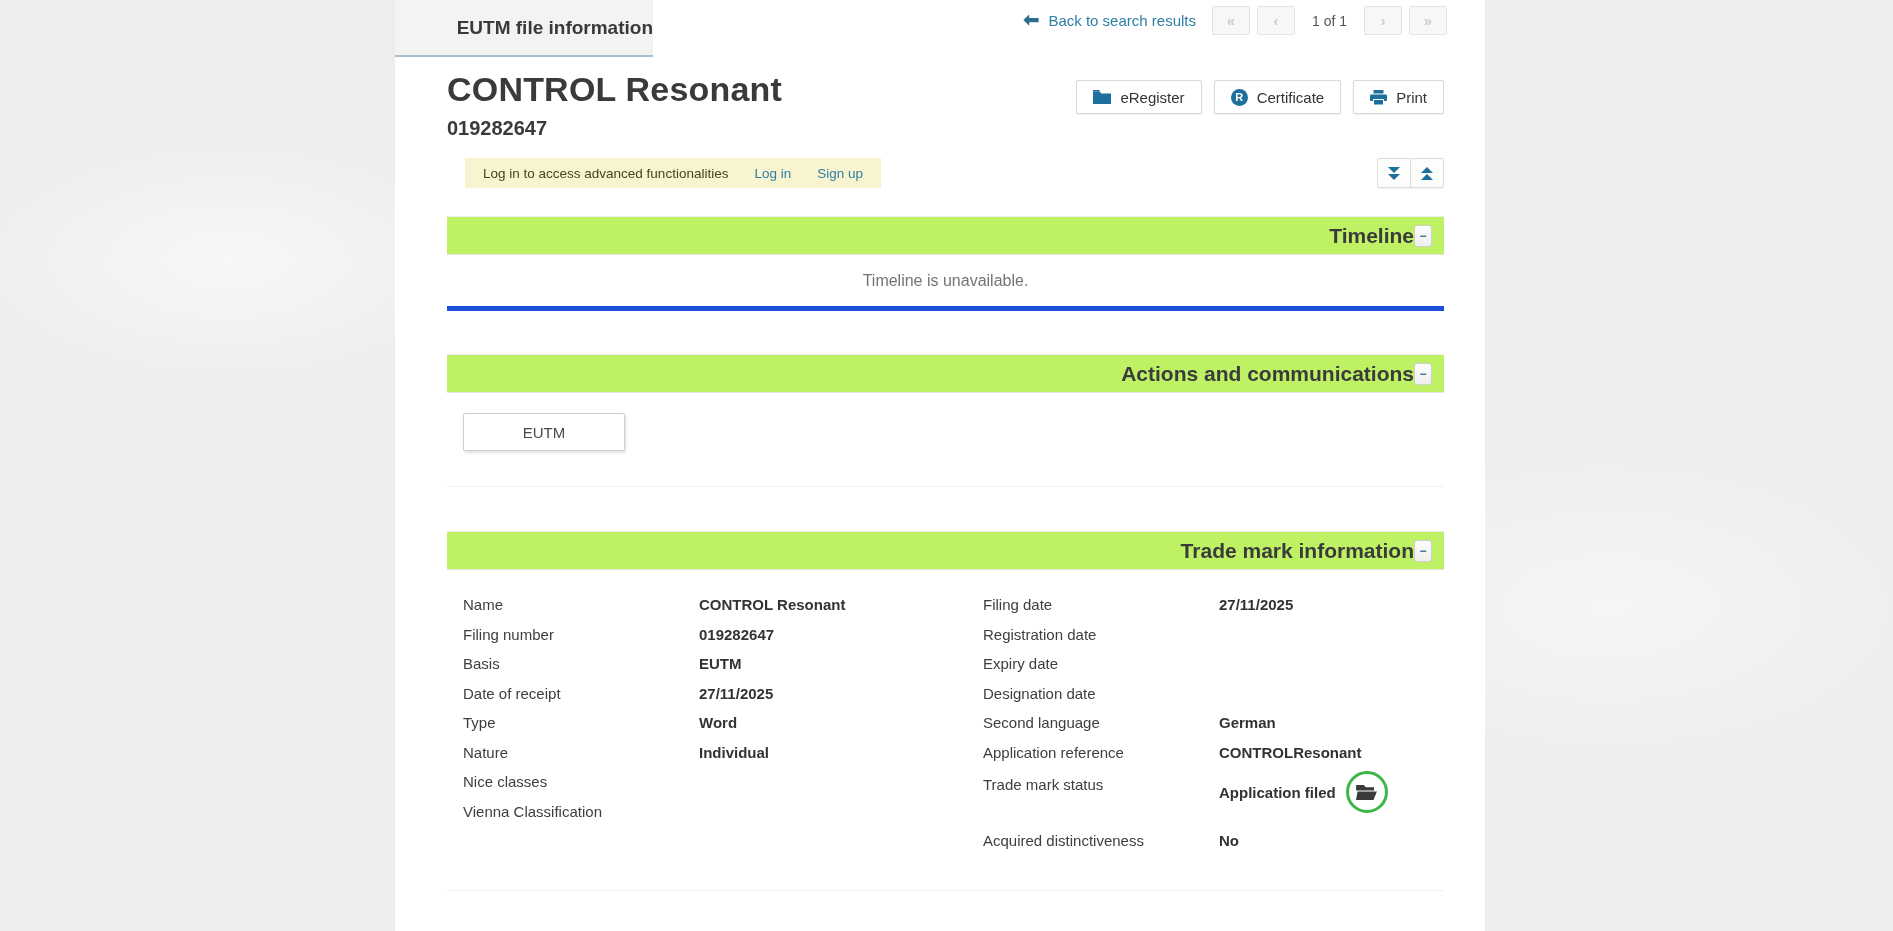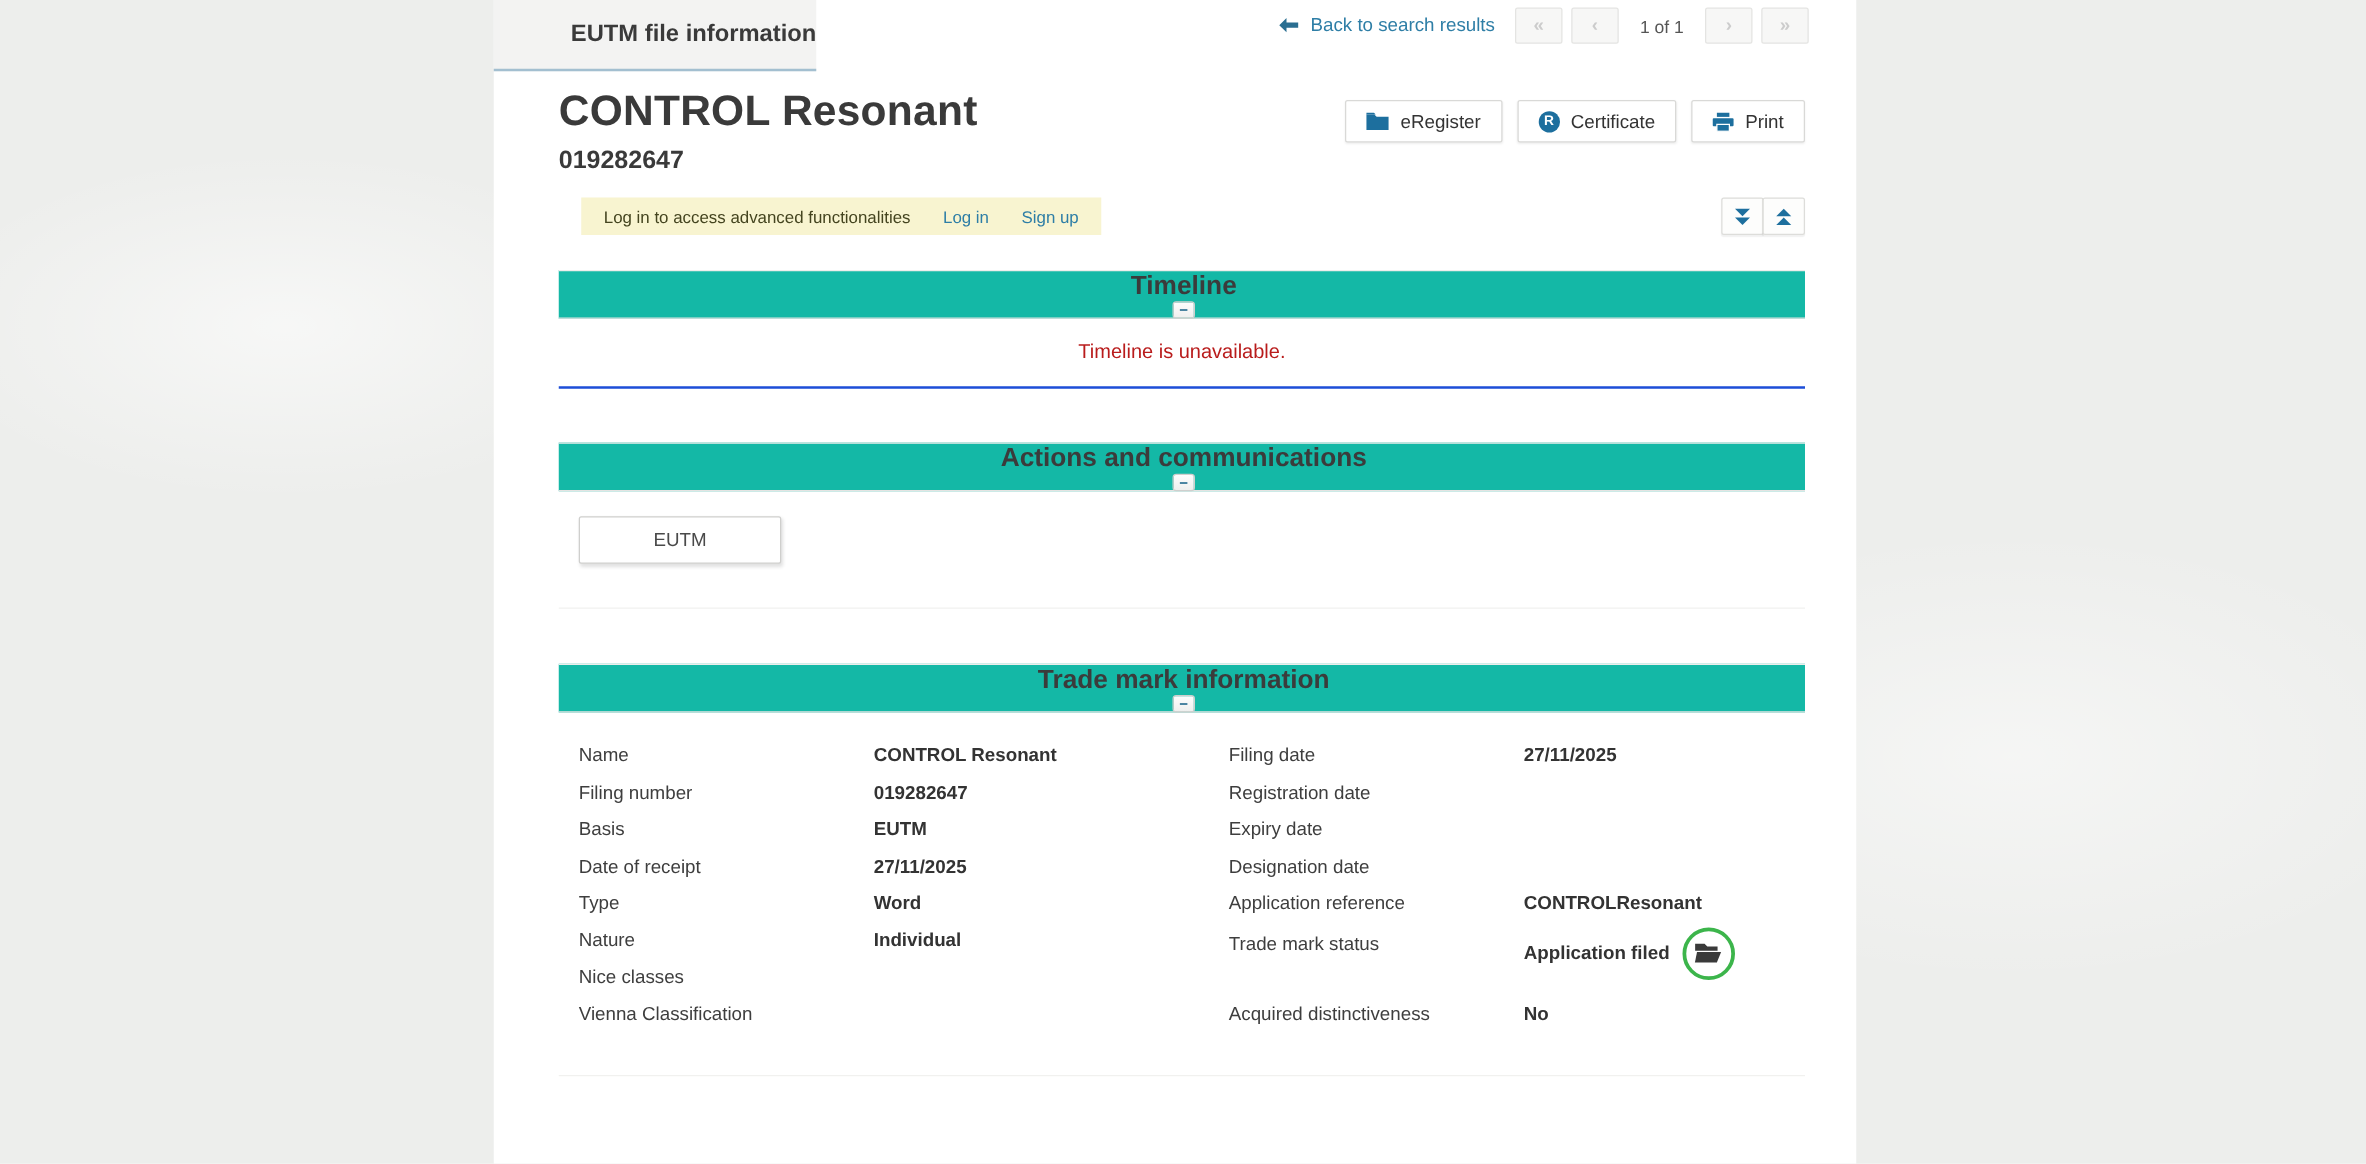--- a/index.html
+++ b/index.html
@@ -75,33 +75,33 @@
     box-shadow: 0 1px 1px rgba(0,0,0,.06);
     display: flex; flex-direction: column; align-items: center; justify-content: center; gap: 2px; cursor: pointer;
   }
   .toggle-btn + .toggle-btn { margin-left: -1px; }
   .tri-down { width: 0; height: 0; border-left: 6px solid transparent; border-right: 6px solid transparent; border-top: 6px solid #1d6f9e; }
   .tri-up   { width: 0; height: 0; border-left: 6px solid transparent; border-right: 6px solid transparent; border-bottom: 6px solid #1d6f9e; }
 
   
   .sections { position: absolute; top: 216px; left: 52px; width: 997px; }
   .section-header {
-    height: 39px; background: #14b8a6; border-top: 1px solid #ededeb; border-bottom: 1px solid #e4e4e2;
-    display: flex; align-items: center; justify-content: flex-start; padding: 0 12px 0 15px; flex-direction: column;
+    height: 39px; background: #bef264; border-top: 1px solid #ededeb; border-bottom: 1px solid #e4e4e2;
+    display: flex; align-items: center; justify-content: flex-end; padding: 0 12px 0 15px;
   }
   .section-title { font-size: 21px; font-weight: 600; color: #3b3b3b; }
   .mini-toggle {
     width: 18px; height: 22px; background: linear-gradient(#fdfdfd, #efefee);
     border: 1px solid #cfcfcd; border-radius: 3px; cursor: pointer;
     display: flex; align-items: center; justify-content: center;
     font-size: 12px; font-weight: bold; color: #2a6e91; line-height: 1;
   }
   .sec-timeline .section-body {
     height: 56px; display: flex; align-items: center; justify-content: center;
-    font-size: 16px; color: #b91c1c; border-bottom: 2px solid #1d4ed8;
+    font-size: 16px; color: #737373; border-bottom: 5px solid #1d4ed8;
   }
   .sec-timeline { margin-bottom: 43px; }
   .sec-actions { margin-bottom: 44px; }
   .sec-actions .section-body { height: 94px; padding: 20px 0 0 16px; border-bottom: 1px solid #f1f1ef; }
   .eutm-tab-btn {
     width: 162px; height: 38px; background: #fff; border: 1px solid #cfcfcd; border-radius: 2px;
     box-shadow: 1px 2px 3px rgba(0,0,0,.12);
     display: flex; align-items: center; justify-content: center;
     font-size: 15px; color: #4a4a4a; cursor: pointer;
   }
@@ -288,20 +288,24 @@
           </div>
           <div class="irow">
             <div class="ilabel">Expiry date</div>
             <div class="ivalue"></div>
           </div>
           <div class="irow">
             <div class="ilabel">Designation date</div>
             <div class="ivalue"></div>
           </div>
           <div class="irow">
+            <div class="ilabel">Second language</div>
+            <div class="ivalue">German</div>
+          </div>
+          <div class="irow">
             <div class="ilabel">Application reference</div>
             <div class="ivalue">CONTROLResonant</div>
           </div>
           <div class="irow status-row">
             <div class="ilabel" style="align-self:flex-start; padding-top:3px;">Trade mark status</div>
             <div class="ivalue status-value">
               <span>Application filed</span>
               <span class="status-circle">
                 <svg width="23" height="17" viewBox="0 0 24 18">
                   <path d="M1 1 L9 1 L11.3 3.4 L20 3.4 L20 7 L1 7 Z" fill="#3a3a3a"></path>

